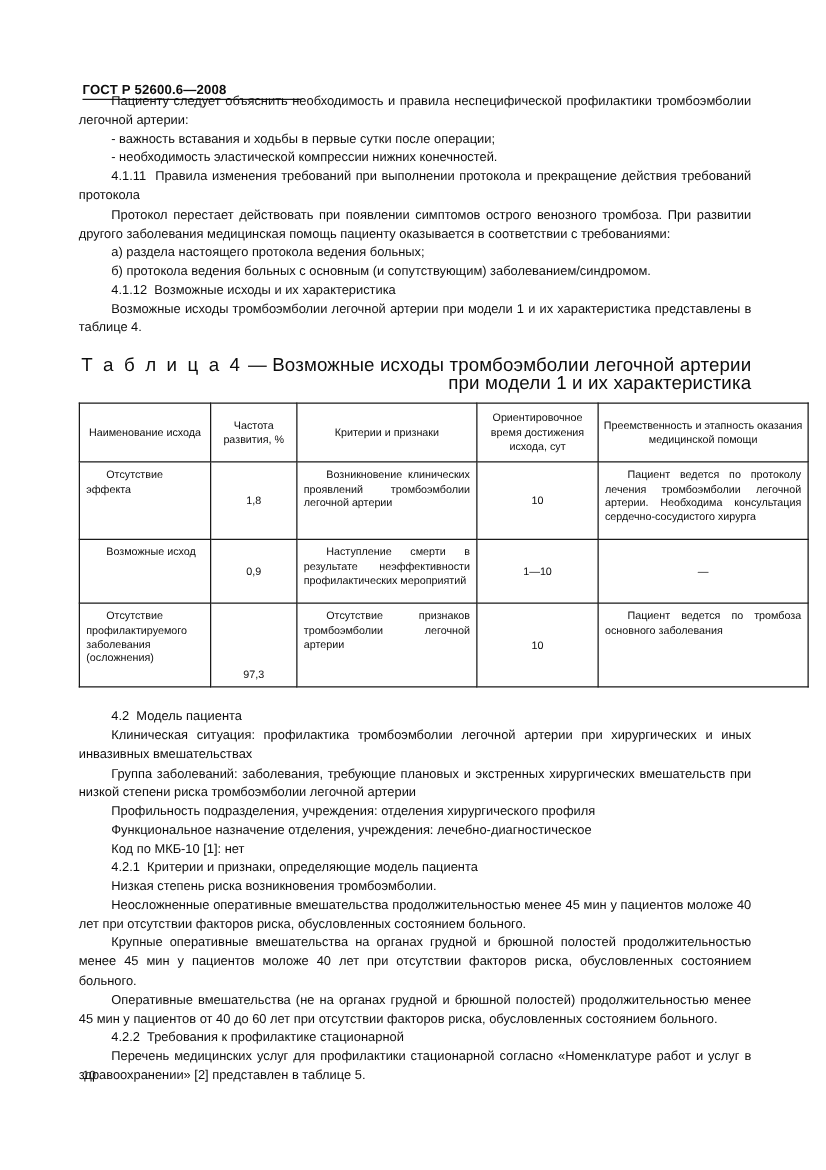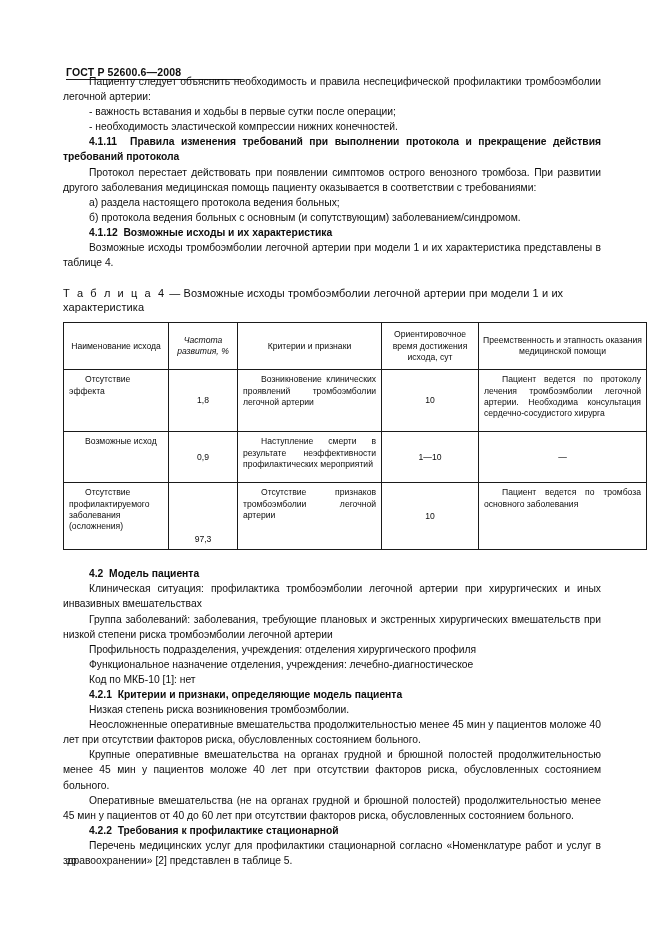--- a/index.html
+++ b/index.html
@@ -51,29 +51,30 @@
     text-indent: 26px;
     text-justify: inter-word;
     hyphens: manual;
   }
   p.para.dash { text-indent: 26px; }
   p.para.lit { text-indent: 26px; }
   p.head {
     margin: 0;
     font-size: 10.3px;
     line-height: 15.1px;
-    font-weight: bold;
+    font-weight: normal;
     text-indent: 26px;
     text-align: justify;
   }
   .tbl-caption {
     margin: 0;
-    font-size: 11px;
+    font-size: 15px;
     line-height: 14px;
     letter-spacing: 0.1px;
+    text-align: right;
   }
   .tbl-caption .spaced {
     letter-spacing: 2.1px;
   }
   
   .outcome-table {
     border-collapse: collapse;
     table-layout: fixed;
     width: 538px;
     font-size: 8.6px;
@@ -85,21 +86,21 @@
     vertical-align: top;
     font-weight: normal;
   }
   .outcome-table thead th {
     text-align: center;
     vertical-align: middle;
     height: 40px;
     padding: 3px 4px;
   }
   .c1 { width: 96px; }
-  .c2 { width: 60px; font-style: italic; }
+  .c2 { width: 60px; }
   .c3 { width: 135px; }
   .c4 { width: 88px; }
   .c5 { width: 159px; }
   td.just   { text-align: justify; text-indent: 18px; margin-top: 44px; }
   td.mid-c  { text-align: center; vertical-align: middle; }
   td.bot-c  { text-align: center; vertical-align: bottom; }
   td.nm     { text-align: justify; text-indent: 16px; }
 
   .r1 { height: 62px; }
   .r2 { height: 51px; }

